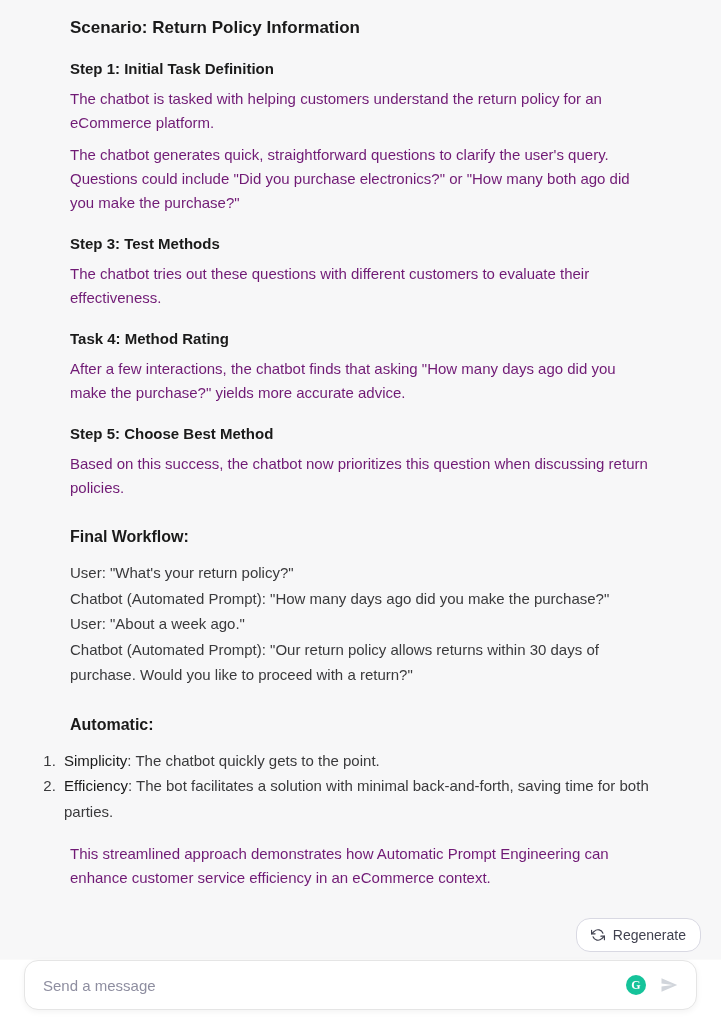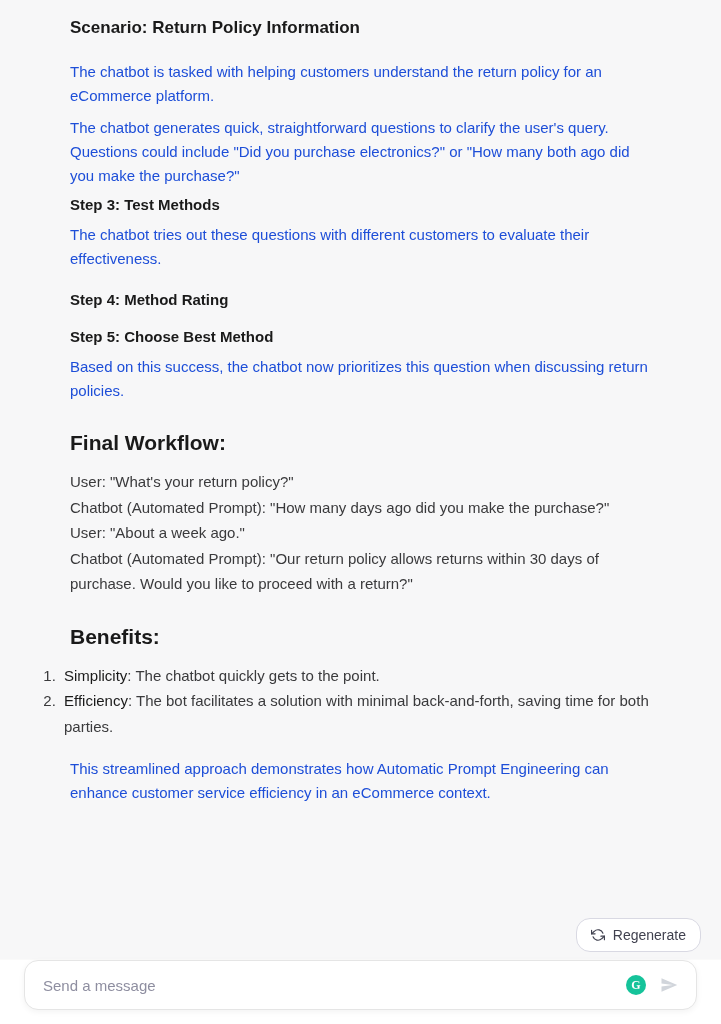--- a/index.html
+++ b/index.html
@@ -34,25 +34,25 @@
       color: #1a1a1a;
       margin-bottom: 10px;
       margin-top: 20px;
     }
     .step-heading:first-of-type {
       margin-top: 0;
     }
     .paragraph {
       font-size: 15px;
       line-height: 1.6;
-      color: #1d4ed8;
+      color: #701a75;
       margin-bottom: 8px;
     }
     .section-heading {
-      font-size: 21px;
+      font-size: 16px;
       font-weight: 700;
       color: #1a1a1a;
       margin-top: 28px;
       margin-bottom: 14px;
     }
     .workflow-line {
       font-size: 15px;
       line-height: 1.7;
       color: #3a3a3c;
     }
@@ -166,39 +166,41 @@
       right: 20px;
       z-index: 5;
     }
   </style>
 </head>
 <body>
 
 <div class="content-area">
   <h3 class="scenario-title">Scenario: Return Policy Information</h3>
 
+  <div class="step-heading">Step 1: Initial Task Definition</div>
   <p class="paragraph">The chatbot is tasked with helping customers understand the return policy for an eCommerce platform.</p>
 
   <p class="paragraph">The chatbot generates quick, straightforward questions to clarify the user's query. Questions could include "Did you purchase electronics?" or "How many both ago did you make the purchase?"</p>
 
   <div class="step-heading">Step 3: Test Methods</div>
   <p class="paragraph">The chatbot tries out these questions with different customers to evaluate their effectiveness.</p>
 
-  <div class="step-heading">Step 4: Method Rating</div>
+  <div class="step-heading">Task 4: Method Rating</div>
+  <p class="paragraph">After a few interactions, the chatbot finds that asking "How many days ago did you make the purchase?" yields more accurate advice.</p>
 
   <div class="step-heading">Step 5: Choose Best Method</div>
   <p class="paragraph">Based on this success, the chatbot now prioritizes this question when discussing return policies.</p>
 
   <h3 class="section-heading">Final Workflow:</h3>
   <div class="workflow-line">User: "What's your return policy?"</div>
   <div class="workflow-line">Chatbot (Automated Prompt): "How many days ago did you make the purchase?"</div>
   <div class="workflow-line">User: "About a week ago."</div>
   <div class="workflow-line">Chatbot (Automated Prompt): "Our return policy allows returns within 30 days of purchase. Would you like to proceed with a return?"</div>
 
-  <h3 class="section-heading">Benefits:</h3>
+  <h3 class="section-heading">Automatic:</h3>
   <ol class="benefits-list">
     <li><span class="bold">Simplicity</span><span>: The chatbot quickly gets to the point.</span></li>
     <li><span class="bold">Efficiency</span><span>: The bot facilitates a solution with minimal back-and-forth, saving time for both parties.</span></li>
   </ol>
 
   <p class="paragraph">This streamlined approach demonstrates how Automatic Prompt Engineering can enhance customer service efficiency in an eCommerce context.</p>
 </div>
 
 <div class="regen-overlay-bg"></div>
 

